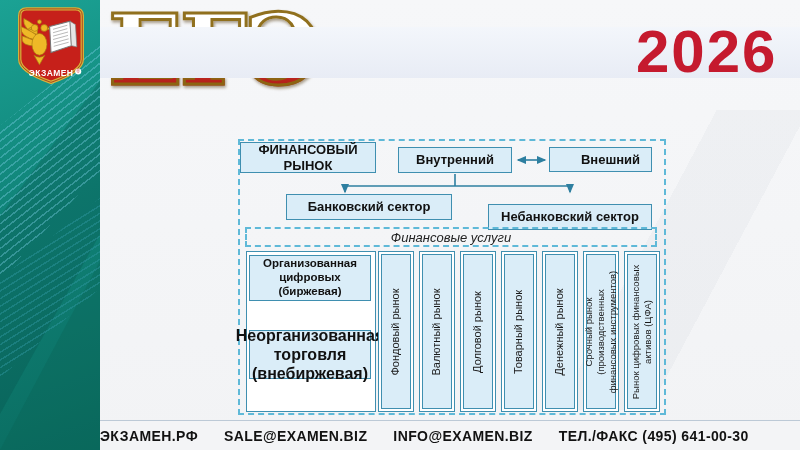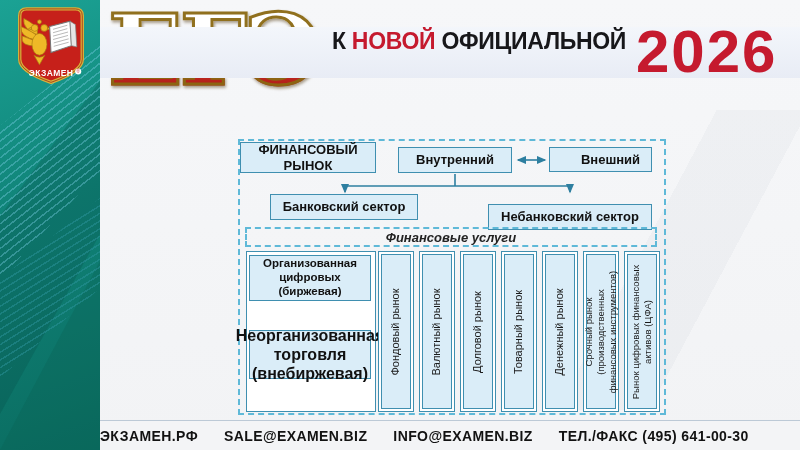--- a/index.html
+++ b/index.html
@@ -46,25 +46,25 @@
     font-size:24px; color:#4d9464; letter-spacing:0.5px; }
   
   .diagram { position:absolute; left:238px; top:139px; width:428px; height:276px; }
   .dashed-frame { position:absolute; inset:0; border:2px dashed #5fb9d8; }
   .box { position:absolute; background:#daedf8; border:1.5px solid #3f8fb0;
     display:flex; align-items:center; justify-content:center; text-align:center;
     font-weight:bold; color:#111; line-height:1.2; white-space:pre-line; }
   .box-root      { left:2px;   top:3px;  width:136px; height:31px; font-size:13px; }
   .box-internal  { left:160px; top:8px;  width:114px; height:26px; font-size:13px; }
   .box-external  { left:311px; top:8px;  width:103px; height:25px; font-size:13px;padding-left:20px; }
-  .box-banking   { left:32px;  top:55px; width:148px; height:26px; font-size:13px; }
+  .box-banking   { left:48px;  top:55px; width:166px; height:26px; font-size:13px; }
   .box-nonbank   { left:250px; top:55px; width:164px; height:26px; font-size:13px;margin-top:10px; }
   .services-box  { position:absolute; left:7px; top:88px; width:412px; height:20px;
     border:2px dashed #5fb9d8; display:flex; align-items:center; justify-content:center;
-    font-style:italic; font-weight:bold; font-size:13px; color:#222; }
+    font-style:italic; font-weight:normal; font-size:13px; color:#222; }
   .left-col { position:absolute; left:8px; top:112px; width:130px; height:161px;
     background:#ffffff; border:1.5px solid #3f8fb0; }
   .org-box   { left:2px; top:3px;  width:122px; height:46px; font-size:11.5px; }
   .unorg-box { left:2px; top:78px; width:122px; height:49px; font-size:16px; }
   .vcol { position:absolute; top:112px; width:36px; height:161px;
     background:#ffffff; border:1.5px solid #3f8fb0; }
   .vcol-inner { position:absolute; inset:2px; border:1px solid #3f8fb0; background:#daedf8; }
   .vtext { position:absolute; left:50%; top:50%; width:150px;
     transform:translate(-50%,-50%) rotate(-90deg); text-align:center;
     font-size:11px; color:#1b1b1b; line-height:1.2; white-space:pre-line; }
@@ -116,25 +116,20 @@
     <circle cx="90" cy="96" r="4.5" fill="#ffffff"></circle>
     <text x="90" y="98.5" text-anchor="middle" font-size="6.5" fill="#c51a2e">®</text>
   </svg>
 
   <div class="ege-wrap">
     <span class="ege-text">ЕГЭ</span>
   </div>
 
   <div class="band">
     <div class="banner-text">
-      <div class="b1">
-        <span>К</span>
-        <span class="red">НОВОЙ</span>
-        <span>ОФИЦИАЛЬНОЙ</span>
-      </div>
     </div>
     <div class="year">2026</div>
   </div>
 
 
   <div class="diagram">
     <div class="dashed-frame"></div>
 
     <svg class="connectors" width="428" height="276">
       <defs>

